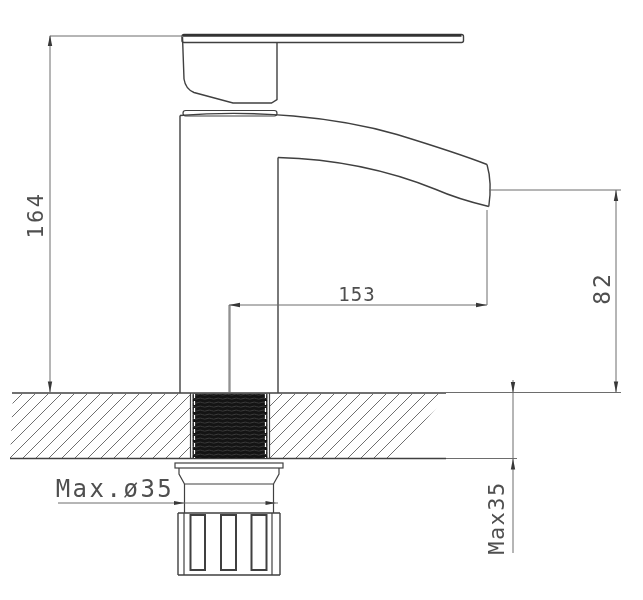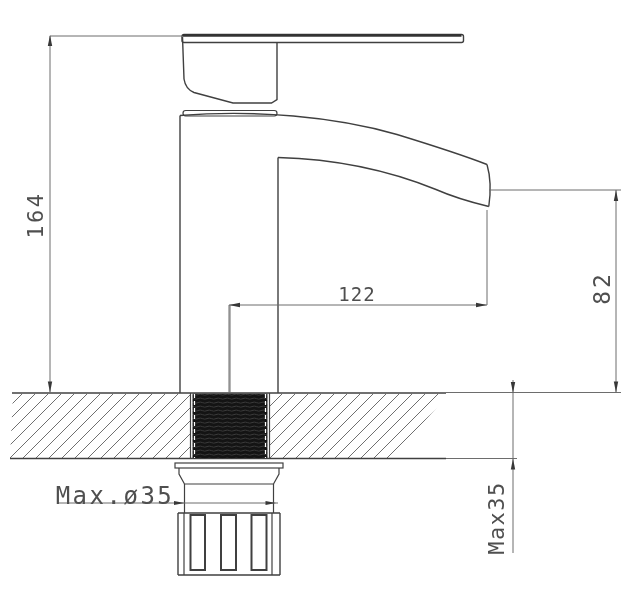--- a/index.html
+++ b/index.html
@@ -126,20 +126,20 @@
       <path class="s-dim" d="M58,503 H278"></path>
       <path class="f-arrow" d="M184.5,503 L174,505.1 L174,500.9 Z"></path>
       <path class="f-arrow" d="M276,503 L265.5,505.1 L265.5,500.9 Z"></path>
     </g>
 
     <path class="s-dim" d="M230,305 V393"></path>
   </svg>
 
   <div class="dim-label rot" style="left:36px;top:215px;font-size:22px;letter-spacing:2.5px;">164</div>
 
-  <div class="dim-label" style="left:357px;top:294px;font-size:19px;letter-spacing:1px;">122</div>
+  <div class="dim-label" style="left:357px;top:294px;font-size:19px;letter-spacing:1px;">153</div>
 
   <div class="dim-label rot" style="left:602px;top:288px;font-size:23px;letter-spacing:3px;">82</div>
 
-  <div class="dim-label" style="left:115px;top:489px;font-size:24px;letter-spacing:2.5px;margin-top:7px;">Max.ø35</div>
+  <div class="dim-label" style="left:115px;top:489px;font-size:24px;letter-spacing:2.5px;">Max.ø35</div>
 
   <div class="dim-label rot" style="left:497px;top:518px;font-size:22px;letter-spacing:1.5px;">Max35</div>
 </div>
 
 </body></html>

